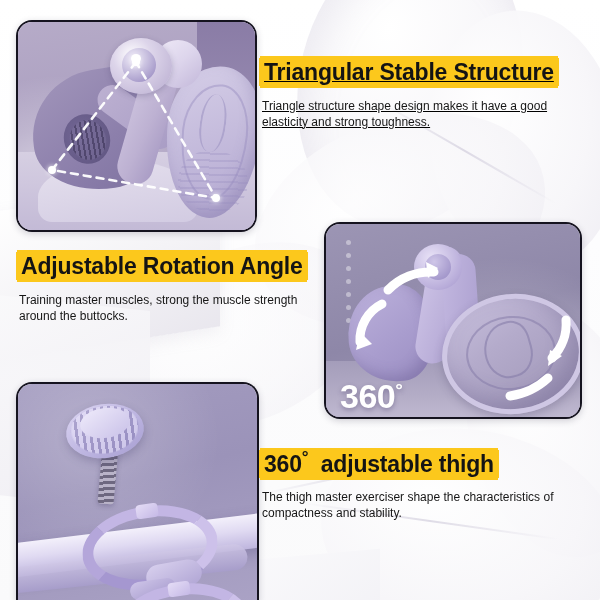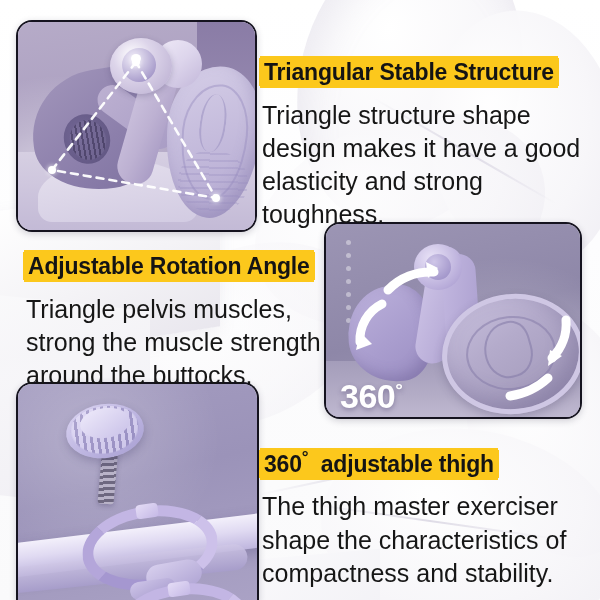--- a/index.html
+++ b/index.html
@@ -234,26 +234,26 @@
       0 0 0 2px #fcc81c,
       3px 0 0 #fcc81c, -3px 0 0 #fcc81c;
     padding:1px 2px;
     box-decoration-break:clone;
     -webkit-box-decoration-break:clone;
     font-family:"Liberation Sans","DejaVu Sans",sans-serif;
   }
   .headline .deg { font-size:17px; vertical-align:super; }
   .body {
     margin-top:10px;
-    font-size:25px; color:#161616; line-height:1.33;
+    font-size:12px; color:#161616; line-height:1.33;
     font-weight:normal;
     font-family:"Liberation Sans","DejaVu Sans",sans-serif;
   }
-  #text-triangle { left:262px; top:56px;  width:330px; }
-  #text-rotation { left:26px;  top:250px; width:300px; }
+  #text-triangle { left:262px; top:56px;  width:330px;text-decoration:underline; }
+  #text-rotation { left:19px;  top:250px; width:300px; }
   #text-button   { left:262px; top:446px; width:332px; }
 </style>
 </head>
 <body>
 
 <div id="bg">
   <div class="ghost g1"></div>
   <div class="ghost g2"></div>
   <div class="ghost g3"></div>
   <div class="ghost g6"></div>
@@ -353,21 +353,21 @@
   <div>
     <span class="headline">Triangular Stable Structure</span>
   </div>
   <div class="body">Triangle structure shape design makes it have a good elasticity and strong toughness.</div>
 </div>
 
 <div class="block" id="text-rotation">
   <div>
     <span class="headline">Adjustable Rotation Angle</span>
   </div>
-  <div class="body">Triangle pelvis muscles, strong the muscle strength around the buttocks.</div>
+  <div class="body">Training master muscles, strong the muscle strength around the buttocks.</div>
 </div>
 
 <div class="block" id="text-button">
   <div>
     <span class="headline"><span>360</span><span class="deg">°</span><span>&nbsp; </span><span>adjustable thigh</span></span>
   </div>
   <div class="body">The thigh master exerciser shape the characteristics of compactness and stability.</div>
 </div>
 
 </body></html>

